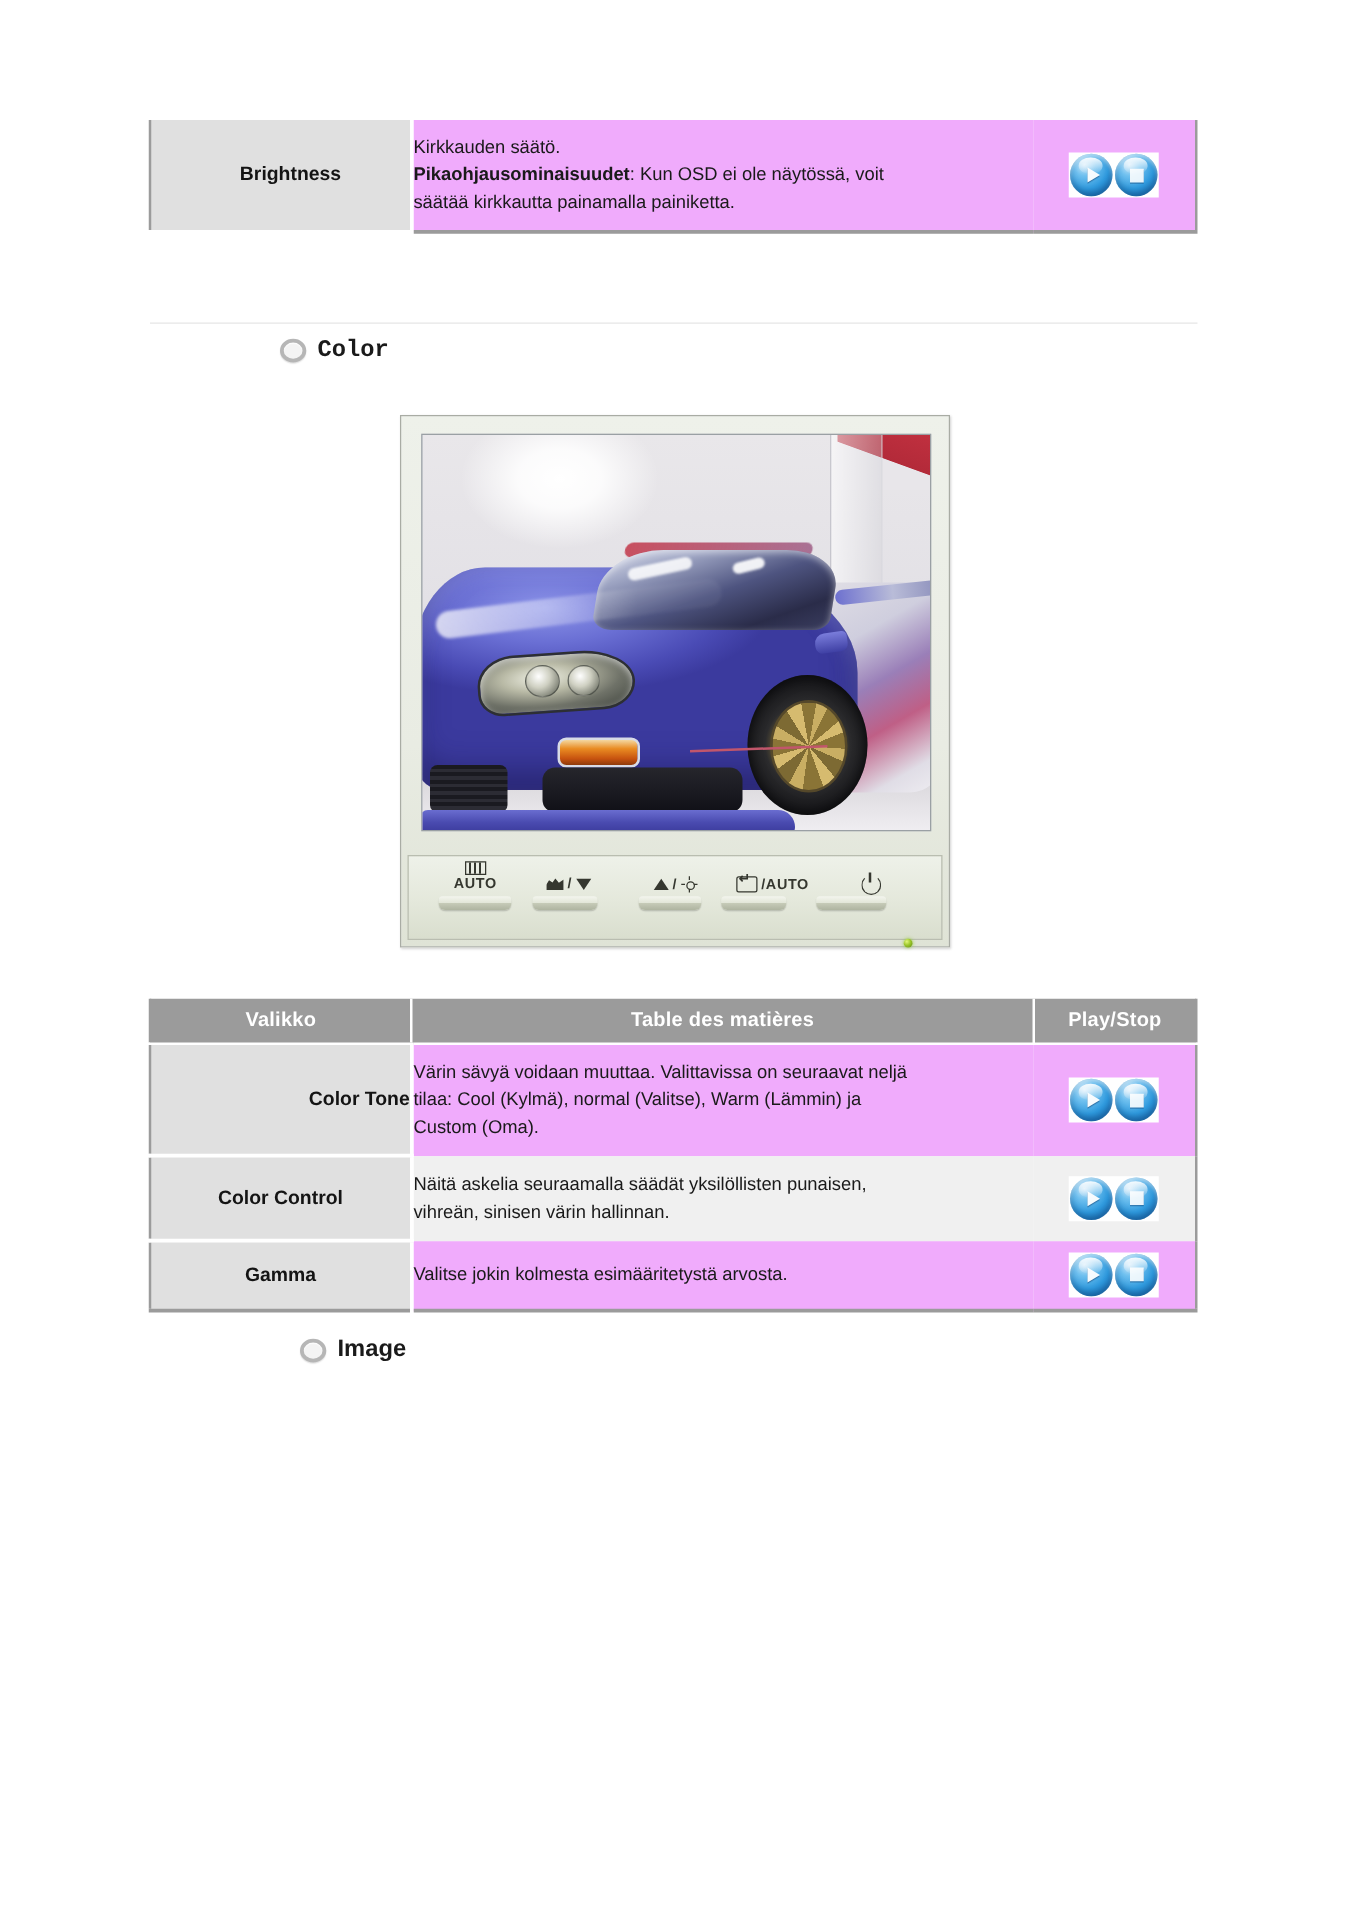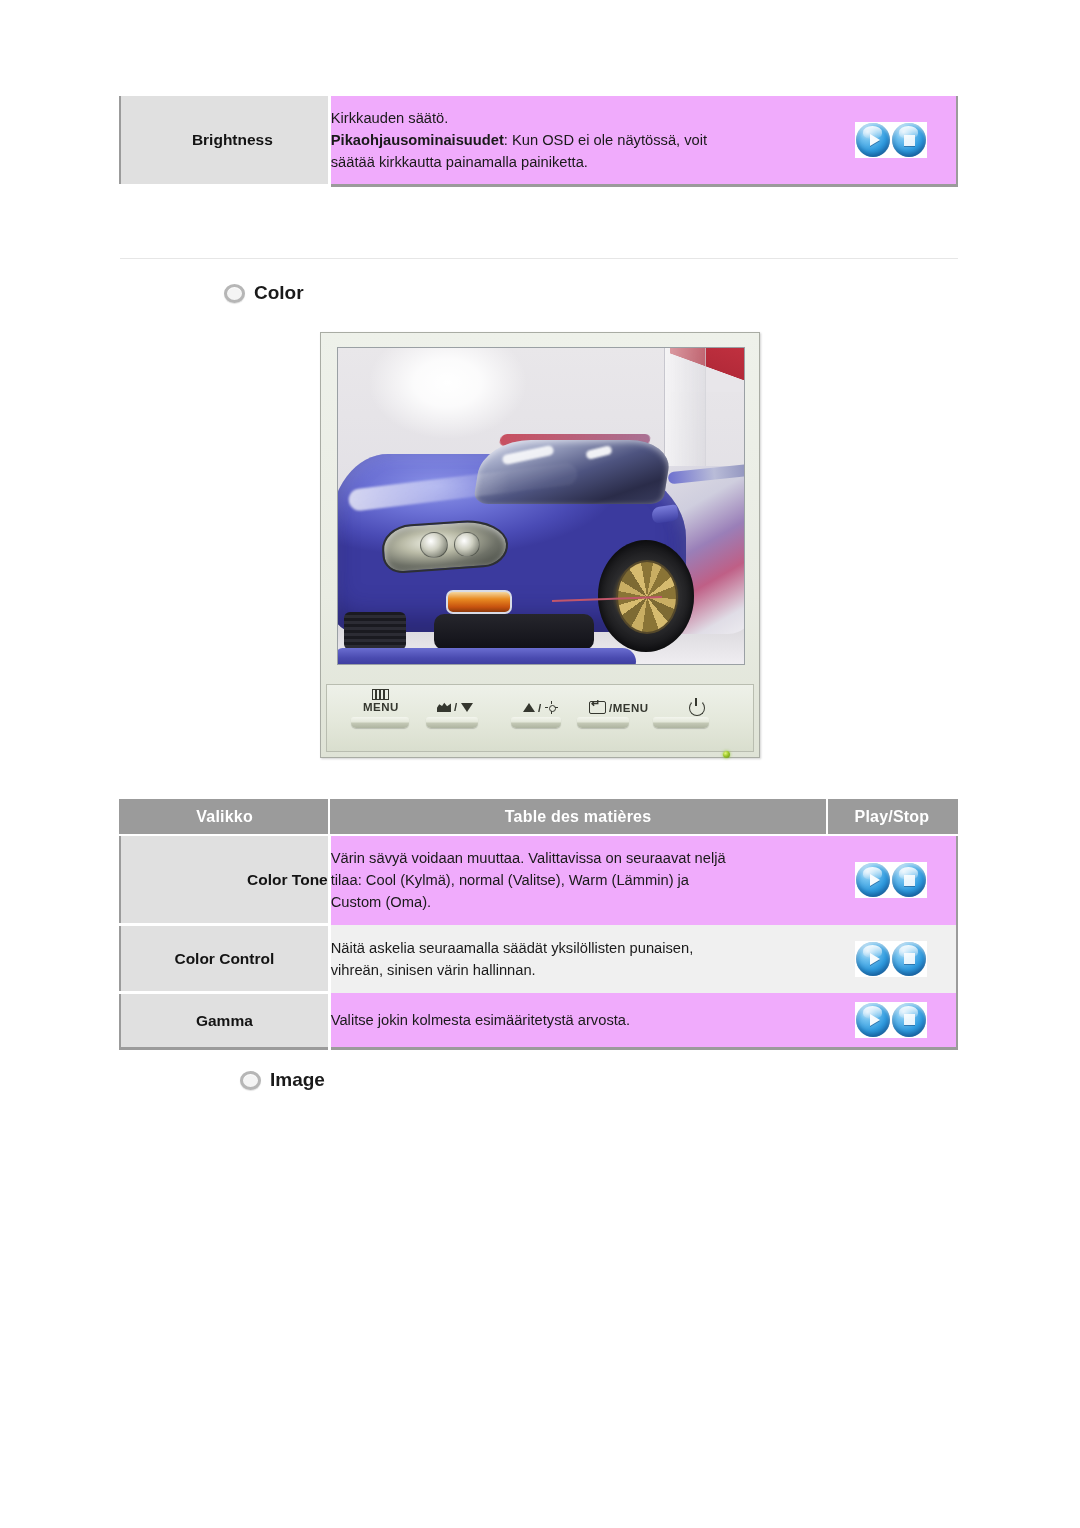--- a/index.html
+++ b/index.html
@@ -558,21 +558,21 @@
               </span>
           </span>
         </span>
       </td>
     </tr>
   </tbody>
 </table>
 
 <div class="divider"></div>
 
-<div class="section-head" style="left:224px; top:282px;">
+<div class="section-head" style="left:224px; top:269px;font-family:Liberation Mono, monospace;">
   <span class="ring-icon"></span>
   <span>Color</span>
 </div>
 
 <div class="monitor">
   <div class="screen-wrap">
     <div class="photo">
       <div class="ceiling-red"></div>
       <div class="wall-panel"></div>
       <div class="floor"></div>
@@ -598,36 +598,36 @@
         <div class="red-stripe"></div>
       </div>
     </div>
   </div>
 
   <div class="osd-bar">
     <div class="osd-labels">
       <span class="osd-lbl" style="left:36px; top:0;">
         <span class="menu-stack">
           <span class="menu-box"></span>
-          <span>MENU</span>
+          <span>AUTO</span>
         </span>
       </span>
       <span class="osd-lbl" style="left:110px; top:12px;">
         <span class="src-icon"></span>
         <span>/</span>
         <span class="caret-dn"></span>
       </span>
       <span class="osd-lbl" style="left:196px; top:12px;">
         <span class="caret-up"></span>
         <span>/</span>
         <span class="sun-icon"></span>
       </span>
       <span class="osd-lbl" style="left:262px; top:12px;">
         <span class="enter-icon"></span>
-        <span>/MENU</span>
+        <span>/AUTO</span>
       </span>
       <span class="osd-lbl" style="left:362px; top:11px;">
         <span class="power-icon"></span>
         <span></span>
       </span>
     </div>
     <div class="osd-buttons">
       <span class="osd-btn" style="left:24px;  width:58px;"></span>
       <span class="osd-btn" style="left:99px;  width:52px;"></span>
       <span class="osd-btn" style="left:184px; width:50px;"></span>

